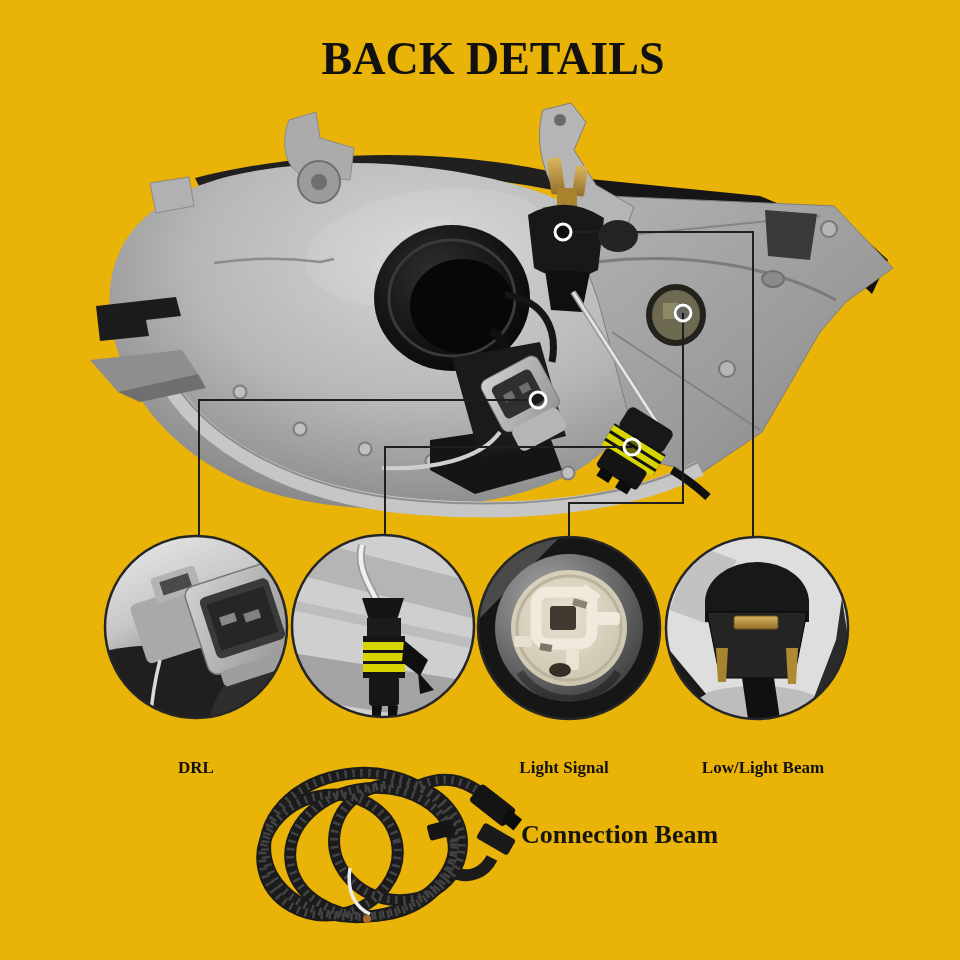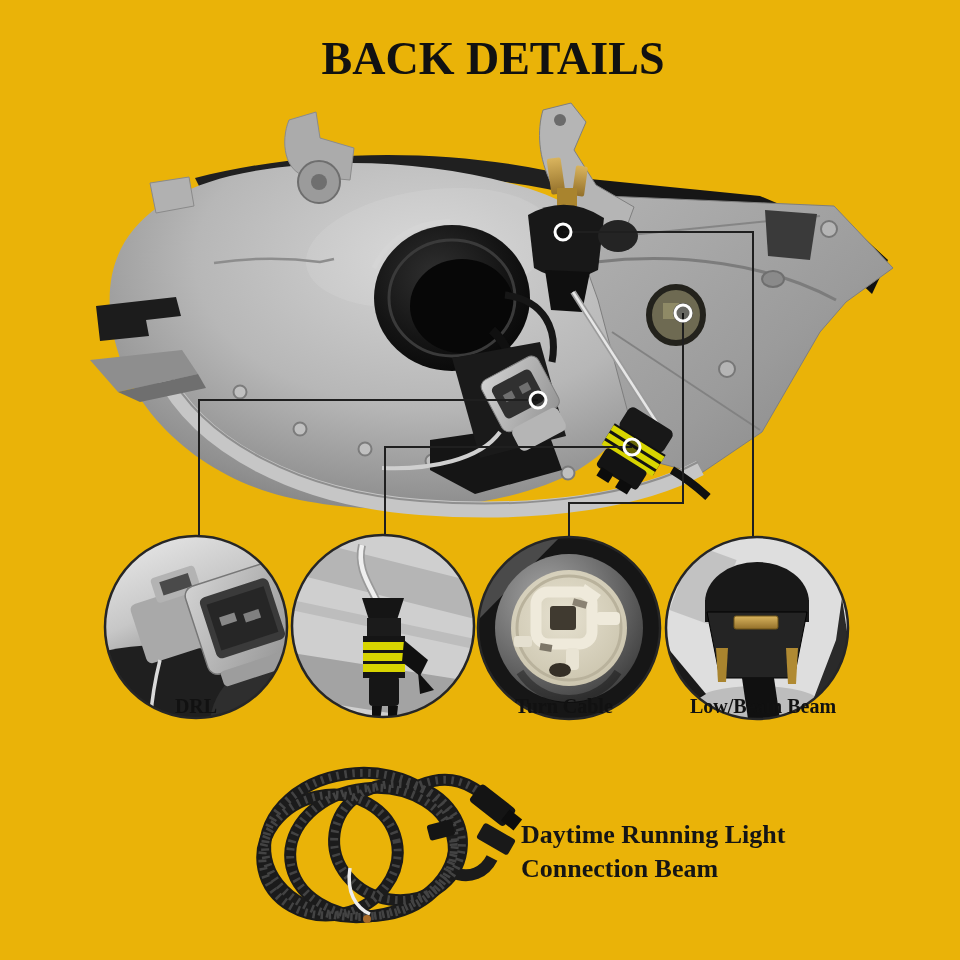--- a/index.html
+++ b/index.html
@@ -7,22 +7,22 @@
     position:relative;width:960px;height:960px;background:#eab308;overflow:hidden;
     font-family:Liberation Serif, serif;
   }
   svg{position:absolute;left:0;top:0;}
   .page-title{
     position:absolute;left:0;right:0;top:32px;height:54px;
     text-align:center;font-size:46px;font-weight:800;color:#111;
     letter-spacing:0px;transform:translateX(13px);white-space:nowrap;
   }
   .callout-label{
-    position:absolute;top:695px;width:220px;text-align:center;
-    font-size:20px;font-weight:700;color:#111;white-space:nowrap;
+    position:absolute;top:758px;width:220px;text-align:center;
+    font-size:17px;font-weight:700;color:#111;white-space:nowrap;
   }
   .cable-note{
     position:absolute;left:521px;top:818px;width:330px;
     font-size:26px;font-weight:700;color:#151515;line-height:34px;
   }
 </style>
 </head>
 <body>
 
 <div id="stage">
@@ -306,20 +306,19 @@
       <rect x="478" y="830" width="36" height="18" rx="3" fill="#191919" transform="rotate(30 496 839)"></rect>
       <rect x="428" y="822" width="26" height="16" rx="3" fill="#151515" transform="rotate(-15 441 830)"></rect>
       <path d="M350,868 C346,892 356,908 370,914" stroke="#ececec" stroke-width="3.5" fill="none"></path>
       <circle cx="367" cy="919" r="4" fill="#a86a28"></circle>
     </g>
   </svg>
 
   <div class="page-title">BACK DETAILS</div>
 
   <div class="callout-label" style="left:86px;">DRL</div>
-  <div class="callout-label" style="left:454px;">Turn Cable</div>
-  <div class="callout-label" style="left:653px;">Low/Beam Beam</div>
+  <div class="callout-label" style="left:454px;">Light Signal</div>
+  <div class="callout-label" style="left:653px;">Low/Light Beam</div>
 
   <div class="cable-note">
-    <div>Daytime Running Light</div>
     <div>Connection Beam</div>
   </div>
 </div>
 
 </body></html>

